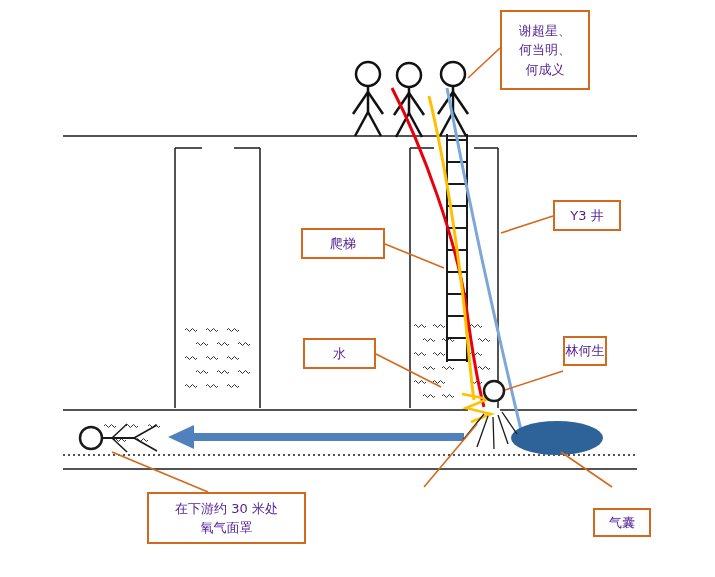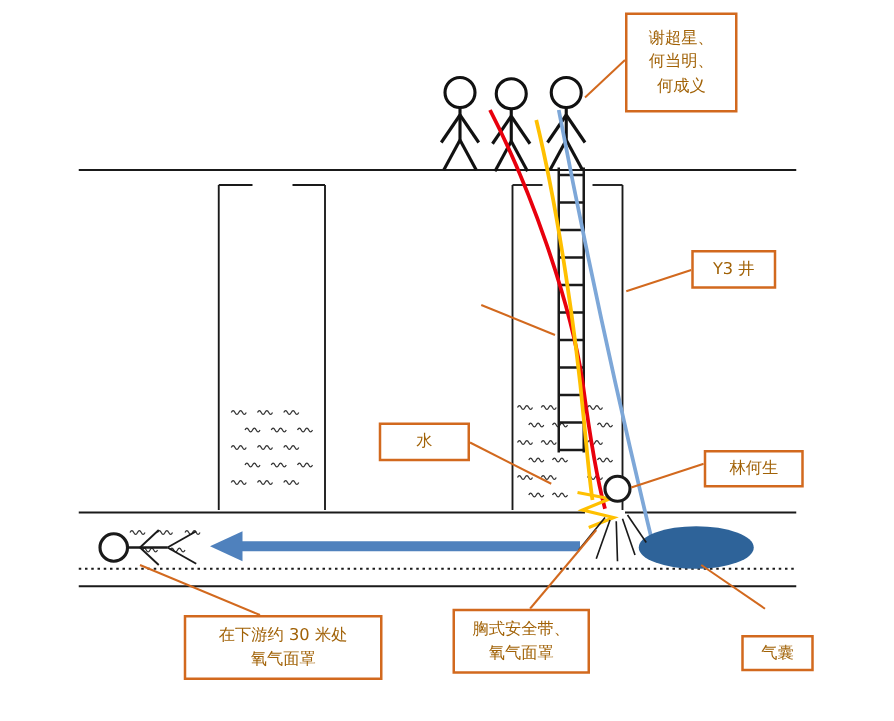--- a/index.html
+++ b/index.html
@@ -1,20 +1,20 @@
 <!DOCTYPE html>
 <html><head>
 <meta charset="utf-8">
 <style>
   html,body{margin:0;padding:0;background:#fff}
   .stage{position:relative;width:715px;height:577px;background:#fff;
          font-family:"DejaVu Sans","Liberation Sans",sans-serif;overflow:hidden}
   .stage > svg{position:absolute;left:0;top:0}
   .label-box{position:absolute;box-sizing:border-box;background:#fff;
-             border:2px solid #d2691e;color:#a16207;font-size:13px;line-height:1.5;
+             border:2px solid #d2691e;color:#4c1d95;font-size:13px;line-height:1.5;
              display:flex;flex-direction:column;align-items:center;justify-content:center;
              text-align:center;white-space:nowrap}
 </style>
 </head>
 <body>
 
 <div class="stage">
 
   <svg width="715" height="577" viewBox="0 0 715 577">
     <defs>
@@ -150,31 +150,28 @@
       <line x1="208" y1="492" x2="112" y2="452"></line>
     </g>
   </svg>
 
   <div class="label-box" style="left:500px;top:10px;width:90px;height:80px">
     <span>谢超星、</span>
     <span>何当明、</span>
     <span>何成义</span>
   </div>
 
+  <div class="label-box" style="left:301px;top:228px;width:84px;height:31px">爬梯</div>
 
   <div class="label-box" style="left:553px;top:200px;width:68px;height:31px">Y3 井</div>
 
   <div class="label-box" style="left:303px;top:338px;width:73px;height:31px">水</div>
 
-  <div class="label-box" style="left:563px;top:360px;width:80px;height:30px">林何生</div>
+  <div class="label-box" style="left:563px;top:336px;width:44px;height:30px">林何生</div>
 
-  <div class="label-box" style="left:362px;top:487px;width:110px;height:52px">
-    <span>胸式安全带、</span>
-    <span>氧气面罩</span>
-  </div>
 
   <div class="label-box" style="left:593px;top:508px;width:58px;height:29px">气囊</div>
 
   <div class="label-box" style="left:147px;top:492px;width:159px;height:52px">
     <span>在下游约 30 米处</span>
     <span>氧气面罩</span>
   </div>
 
 </div>
 

